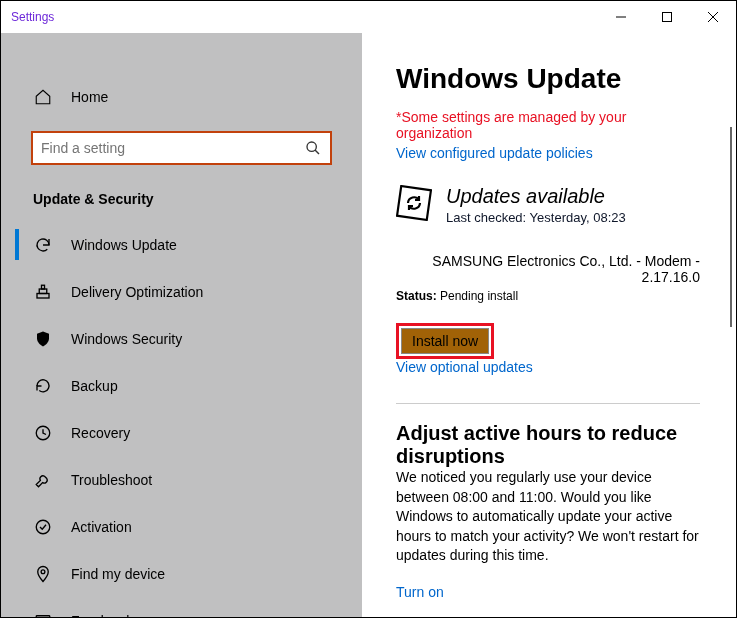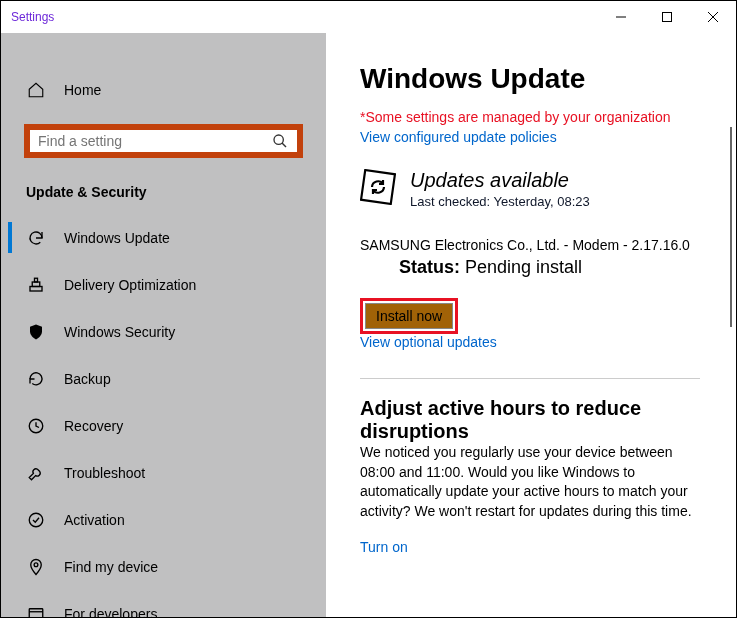--- a/index.html
+++ b/index.html
@@ -2,45 +2,45 @@
 <html><head>
 <meta charset="utf-8">
 <style>
   * { box-sizing: border-box; margin: 0; padding: 0; font-family: "Segoe UI", sans-serif; }
   body { width: 737px; height: 618px; background: #fff; overflow: hidden; border: 1px solid #000; position: relative; }
   .titlebar { height: 32px; display: flex; align-items: center; }
   .titlebar .title { font-size: 12px; padding-left: 10px; color: #6d28d9; }
   .win-controls { margin-left: auto; display: flex; }
   .win-btn { width: 46px; height: 32px; display: flex; align-items: center; justify-content: center; font-size: 13px; font-family: "Segoe MDL2 Assets", sans-serif; cursor: default; }
   .container { display: flex; height: calc(100% - 32px); }
-  .sidebar { width: 325px; background: #c0c0c1; padding: 7px; position: relative; }
+  .sidebar { width: 361px; background: #c0c0c1; padding: 14px; position: relative; }
   .home-row { display: flex; align-items: center; height: 44px; padding-left: 18px; margin-top: 28px; cursor: default; }
   .home-row .icon { width: 20px; display: flex; justify-content: center; }
   .home-row .label { margin-left: 18px; font-size: 14px; color: #000; }
   .search-wrap { margin: 12px 16px 12px 16px; }
-  .search { width: 100%; height: 34px; border: 6px solid #c2410c; background: #fff; display: flex; align-items: center; padding: 0 8px; }
+  .search { width: 100%; height: 34px; border: 2px solid #c2410c; background: #fff; display: flex; align-items: center; padding: 0 8px; }
   .search input { flex: 1; border: none; outline: none; font-size: 14px; color: #555; background: transparent; }
   .search .sicon { width: 18px; display: flex; justify-content: center; color: #333; }
   .group-header { font-size: 14px; font-weight: 600; padding: 14px 18px 14px 18px; color: #000; }
   .nav { }
   .nav-item { display: flex; align-items: center; height: 47px; padding-left: 18px; cursor: default; position: relative; }
   .nav-item.selected::before { content: ""; position: absolute; left: 0; top: 8px; bottom: 8px; width: 4px; background: #0078d4; }
   .nav-item .icon { width: 20px; display: flex; justify-content: center; color: #000; }
   .nav-item .label { margin-left: 18px; font-size: 14px; color: #000; }
   .main { flex: 1; padding: 30px 36px 0 34px; position: relative; overflow: hidden; }
   .page-title { font-size: 28px; font-weight: 600; margin-bottom: 14px; color: #000; }
   .managed { color: #e81123; font-size: 14px; margin-bottom: 4px; }
   .link { color: #0066cc; font-size: 14px; cursor: default; }
   .update-row { display: flex; align-items: flex-start; margin-top: 24px; }
   .update-icon { width: 36px; height: 36px; }
   .update-text { margin-left: 14px; }
   .update-text h2 { font-size: 20px; font-weight: 400; color: #000; font-style: italic; }
   .update-text .sub { font-size: 13px; color: #0f172a; margin-top: 2px; }
-  .driver { font-size: 14px; margin-top: 28px; color: #000; }
-  .status { font-size: 18px; margin-top: 4px; color: #000; margin-left: 39px; }
+  .driver { font-size: 14px; margin-top: 28px; color: #000; text-align: right; }
+  .status { font-size: 12px; margin-top: 4px; color: #000; }
   .status b { font-weight: 600; }
   .install-wrap { margin-top: 20px; display: inline-block; border: 3px solid #e81123; padding: 2px; }
   .install-btn { border: 1px solid #888; background: #a16207; color: #000; font-size: 14px; padding: 4px 10px; cursor: default; }
   .optional { }
   .divider { border: none; border-top: 1px solid #ccc; margin-top: 28px; margin-bottom: 18px; }
   .adjust-title { font-size: 20px; font-weight: 600; color: #000; margin-bottom: 0; }
   .adjust-body { font-size: 14px; color: #000; line-height: 1.4; }
   .turn-on { margin-top: 18px; }
   .scroll-indicator { position: absolute; right: 4px; top: 94px; width: 2px; height: 200px; background: #666; }
   svg { display: block; }

